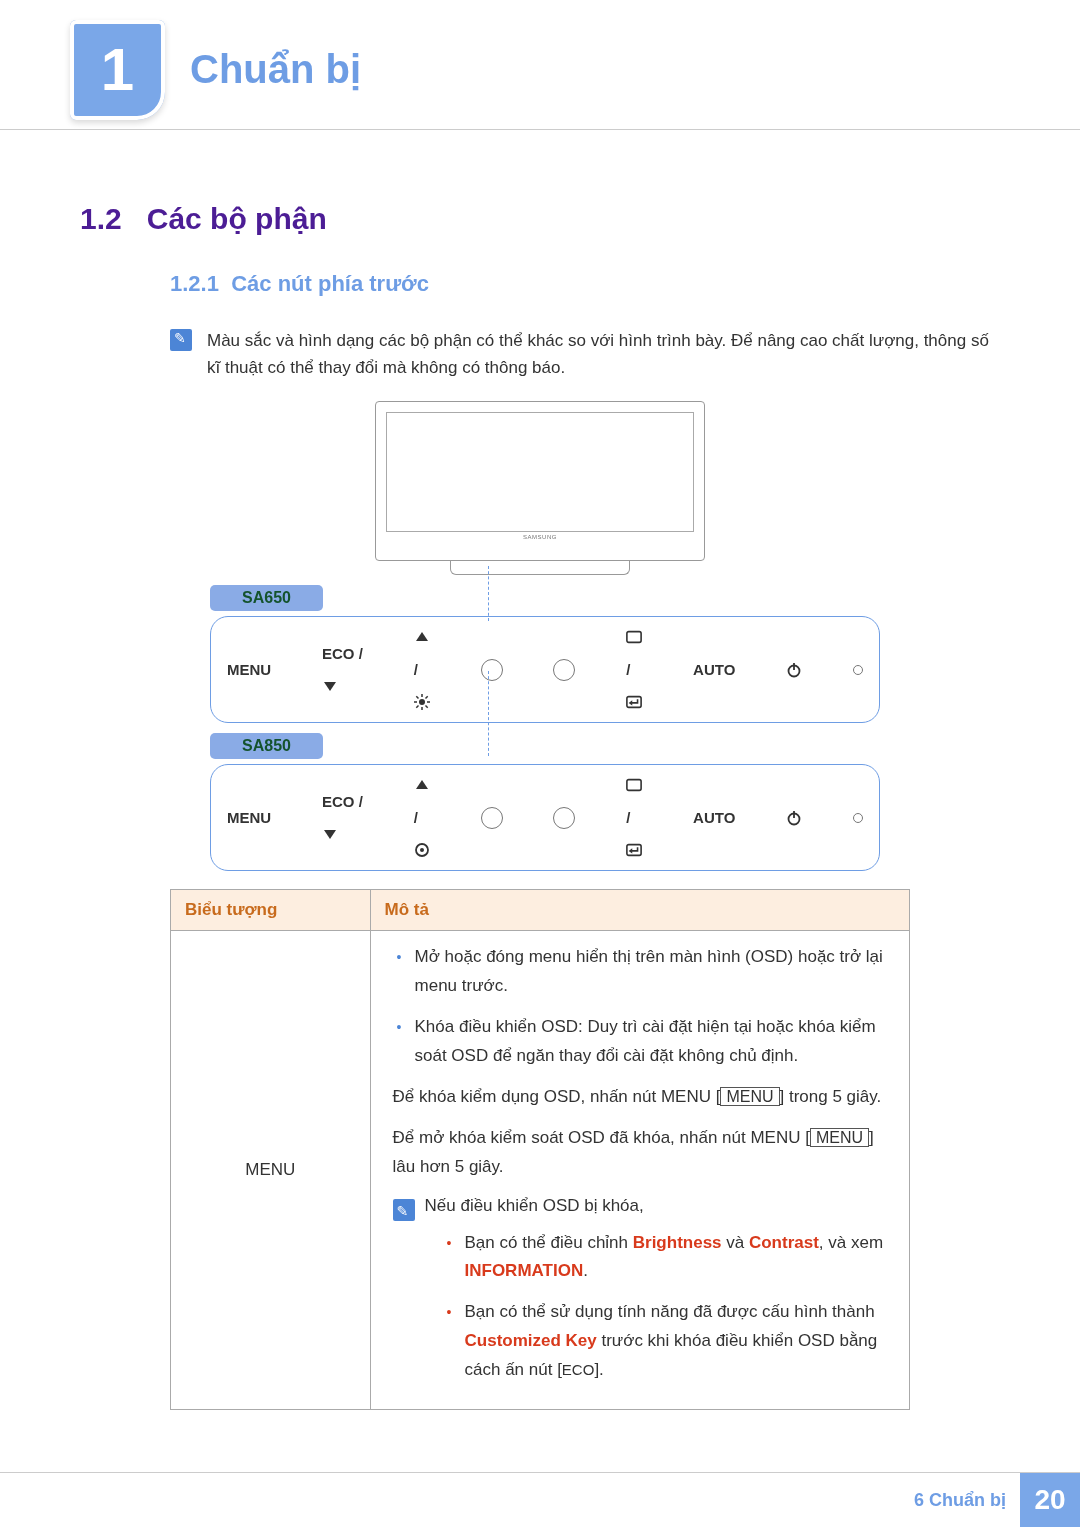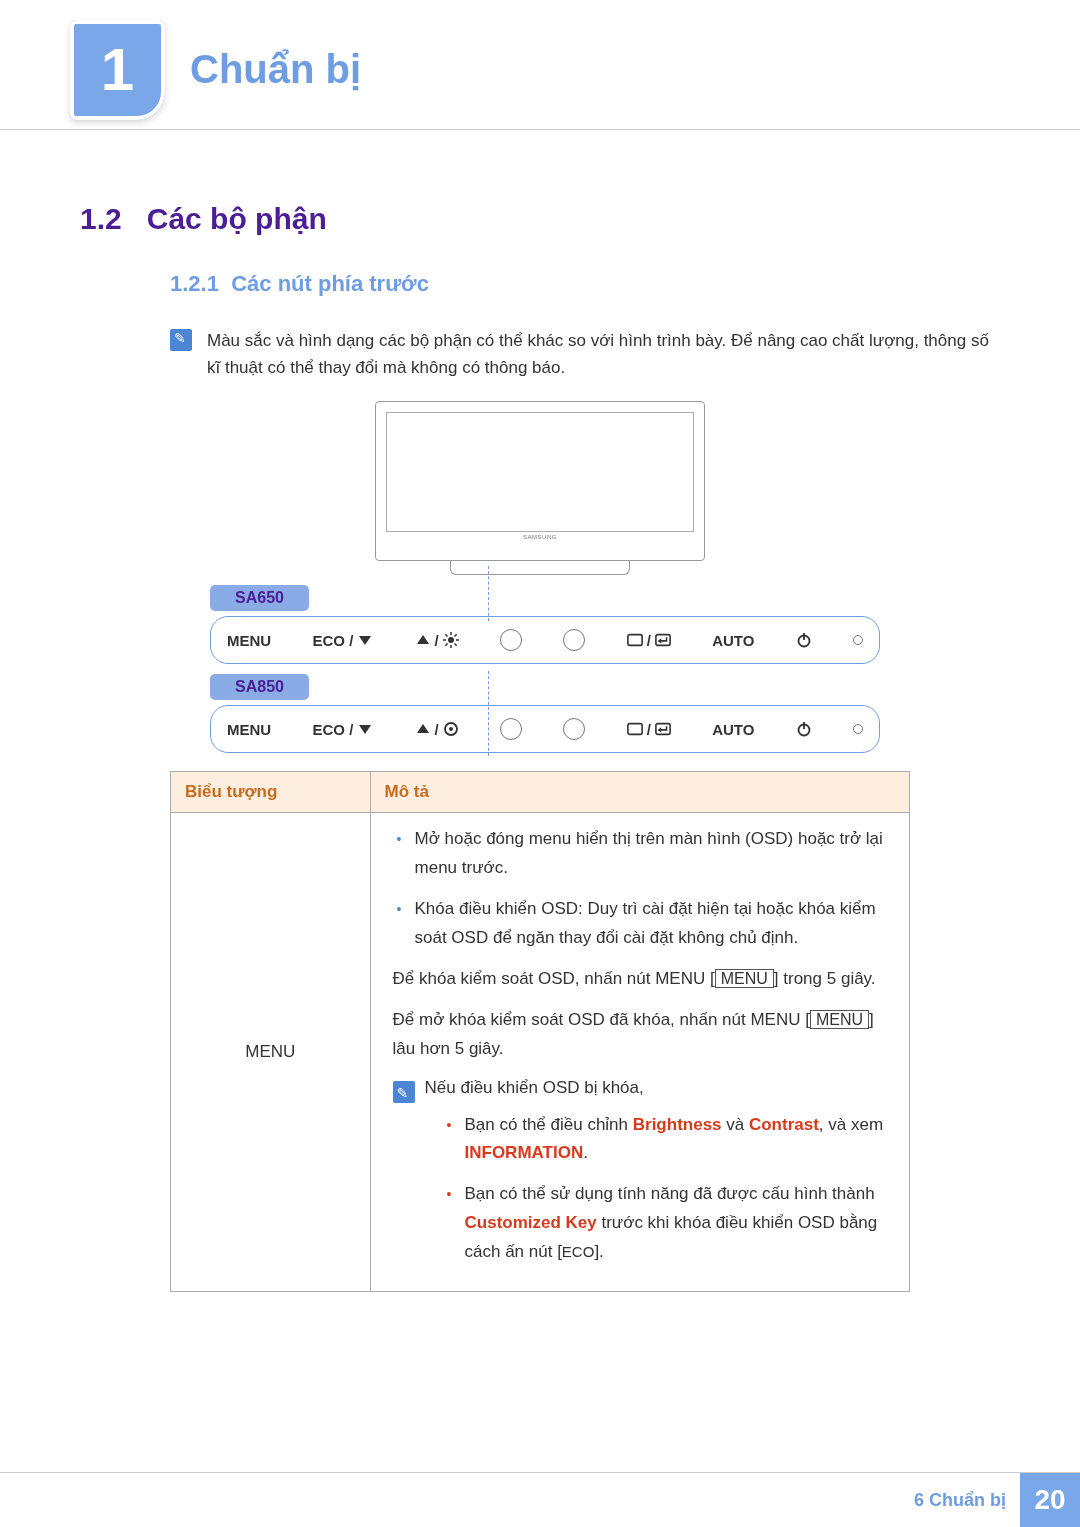--- a/index.html
+++ b/index.html
@@ -101,42 +101,42 @@
     width: 180px; height: 14px; border: 1px solid #999; border-top:none;
     margin: 0 auto; border-radius: 0 0 6px 6px;
   }
   .dashed-v {
     border-left: 1.5px dashed #6e9de4;
     position: absolute;
     left: 50px;
   }
   .model-tag {
     background: #8aabe6;
-    color: #4c1d95;
+    color: #14532d;
     font-weight: bold;
     font-size: 16px;
-    padding: 4px 25px;
+    padding: 4px 32px;
     border-radius: 5px;
     display: inline-block;
     margin-left: 130px;
     margin-top: 10px;
   }
   .button-bar {
     border: 1.5px solid #6e9de4;
     border-radius: 18px;
     margin: 5px 120px 0 130px;
     padding: 12px 16px;
     display: flex;
     align-items: center;
     justify-content: space-between;
     font-size: 15px;
     font-weight: bold;
     color: #333;
   }
-  .btn-group { display:flex; align-items:center; gap: 4px; }
+  .btn-group { display:flex; gap: 16px; flex-direction: column; }
   .bar-circle {
     width: 22px; height: 22px;
     border: 1.5px solid #777;
     border-radius: 50%;
     display:inline-block;
   }
   .bar-small-circle {
     width: 10px; height:10px; border:1.5px solid #777; border-radius:50%;
     display:inline-block;
   }
@@ -329,21 +329,21 @@
     </thead>
     <tbody>
       <tr>
         <td class="col-icon">MENU</td>
         <td>
           <ul class="bullet-list blue">
             <li>Mở hoặc đóng menu hiển thị trên màn hình (OSD) hoặc trở lại menu trước.</li>
             <li>Khóa điều khiển OSD: Duy trì cài đặt hiện tại hoặc khóa kiểm soát OSD để ngăn thay đổi cài đặt không chủ định.</li>
           </ul>
           <p>
-            <span>Để khóa kiểm soát OSD, nhấn nút MENU [</span><span class="inline-box">MENU</span><span>] trong 5 giây.</span>
+            <span>Để khóa kiểm dụng OSD, nhấn nút MENU [</span><span class="inline-box">MENU</span><span>] trong 5 giây.</span>
           </p>
           <p style="margin-top:12px;">
             <span>Để mở khóa kiểm soát OSD đã khóa, nhấn nút MENU [</span><span class="inline-box">MENU</span><span>] lâu hơn 5 giây.</span>
           </p>
           <div class="sub-note">
             <span class="note-icon"></span>
             <span>Nếu điều khiển OSD bị khóa,</span>
           </div>
           <ul class="bullet-list red sub-bullets">
             <li>

